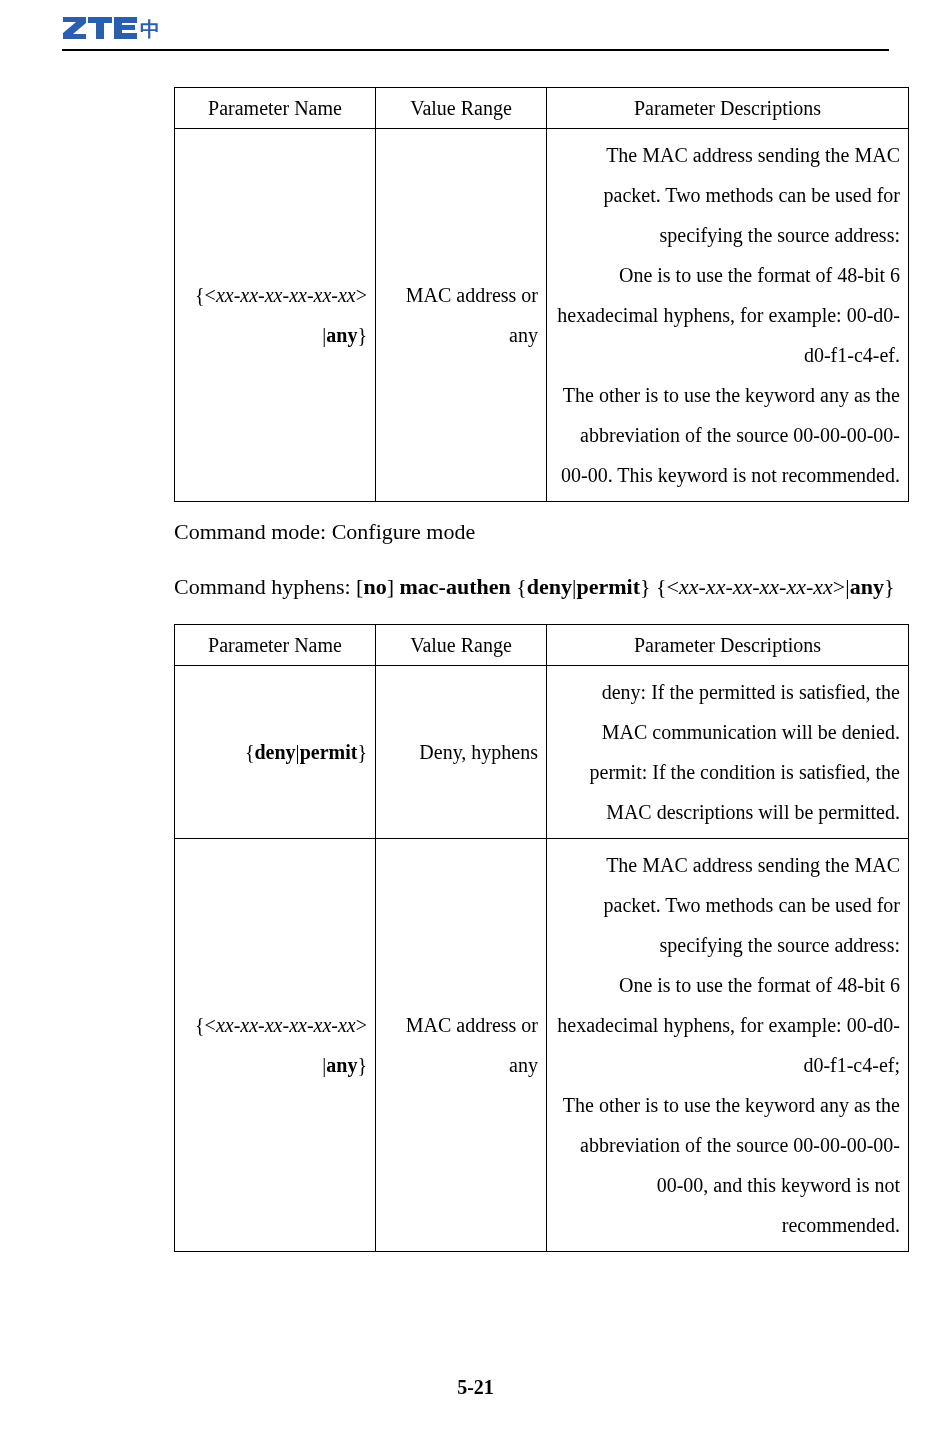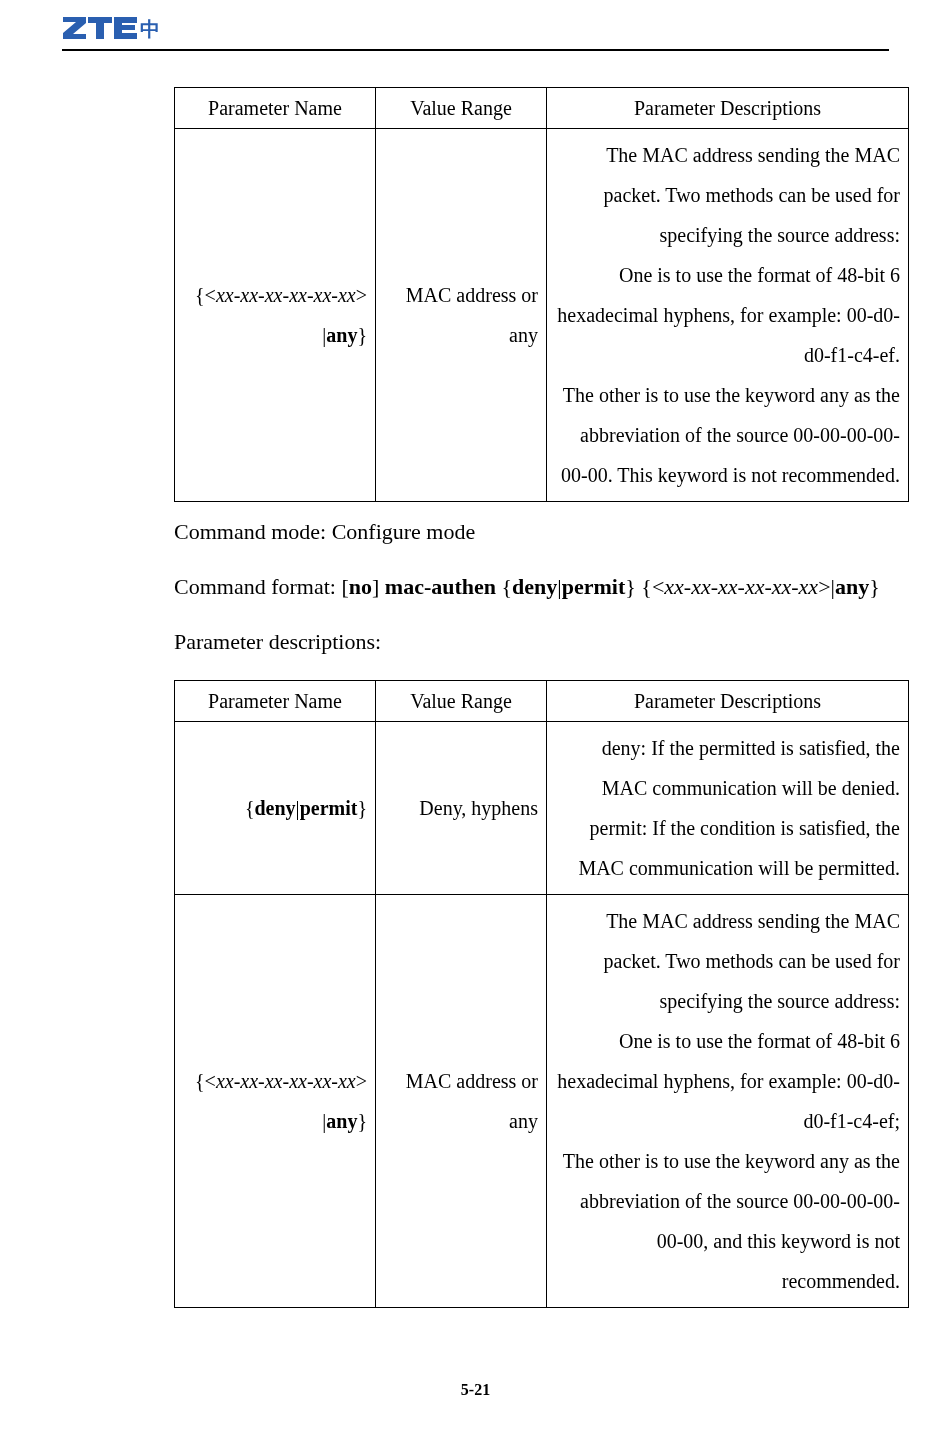--- a/index.html
+++ b/index.html
@@ -72,21 +72,21 @@
       margin: 12px 0 20px 112px;
       line-height: 1.6;
     }
     .nowrap { white-space: nowrap; }
 
     .footer {
       position: absolute;
       bottom: 42px;
       left: 0; right: 0;
       text-align: center;
-      font-size: 16px;
+      font-size: 20px;
       font-weight: normal;
     }
   </style>
 </head>
 <body>
 
 <div class="page">
 
   <div class="header">
     <span>
@@ -120,40 +120,39 @@
           <div>One is to use the format of 48-bit 6 hexadecimal hyphens, for example: 00-d0-d0-f1-c4-ef.</div>
           <div>The other is to use the keyword any as the abbreviation of the source 00-00-00-00-00-00. This keyword is not recommended.</div>
         </td>
       </tr>
     </tbody>
       </table>
   </div>
 
   <p class="body">Command mode: Configure mode</p>
   <p class="body nowrap">
-    <span>Command format: [</span><b>no</b><span>] </span><b>mac-authen</b><span> {</span><b>deny</b><span>|</span><b>permit</b><span>} {&lt;</span><i>xx-xx-xx-xx-xx-xx</i><span>&gt;|</span><b>any</b><span>}</span>
+    <span>Command hyphens: [</span><b>no</b><span>] </span><b>mac-authen</b><span> {</span><b>deny</b><span>|</span><b>permit</b><span>} {&lt;</span><i>xx-xx-xx-xx-xx-xx</i><span>&gt;|</span><b>any</b><span>}</span>
   </p>
-  <p class="body">Parameter descriptions:</p>
 
   <div class="content-block">
     <table class="param">
       <tbody>
           <tr>
         <th class="col1">Parameter Name</th>
         <th class="col2">Value Range</th>
         <th class="col3">Parameter Descriptions</th>
       </tr>
       <tr>
         <td class="col1">
           <span>{</span><b>deny</b><span>|</span><b>permit</b><span>}</span>
         </td>
         <td class="col2">Deny, hyphens</td>
         <td class="col3 justify">
           <div>deny: If the permitted is satisfied, the MAC communication will be denied.</div>
-          <div>permit: If the condition is satisfied, the MAC communication will be permitted.</div>
+          <div>permit: If the condition is satisfied, the MAC descriptions will be permitted.</div>
         </td>
       </tr>
       <tr>
         <td class="col1">
           <span>{&lt;</span><i>xx-xx-xx-xx-xx-xx</i><span>&gt; |</span><b>any</b><span>}</span>
         </td>
         <td class="col2 justify">MAC address or any</td>
         <td class="col3 justify">
           <div>The MAC address sending the MAC packet. Two methods can be used for specifying the source address:</div>
           <div>One is to use the format of 48-bit 6 hexadecimal hyphens, for example: 00-d0-d0-f1-c4-ef;</div>

